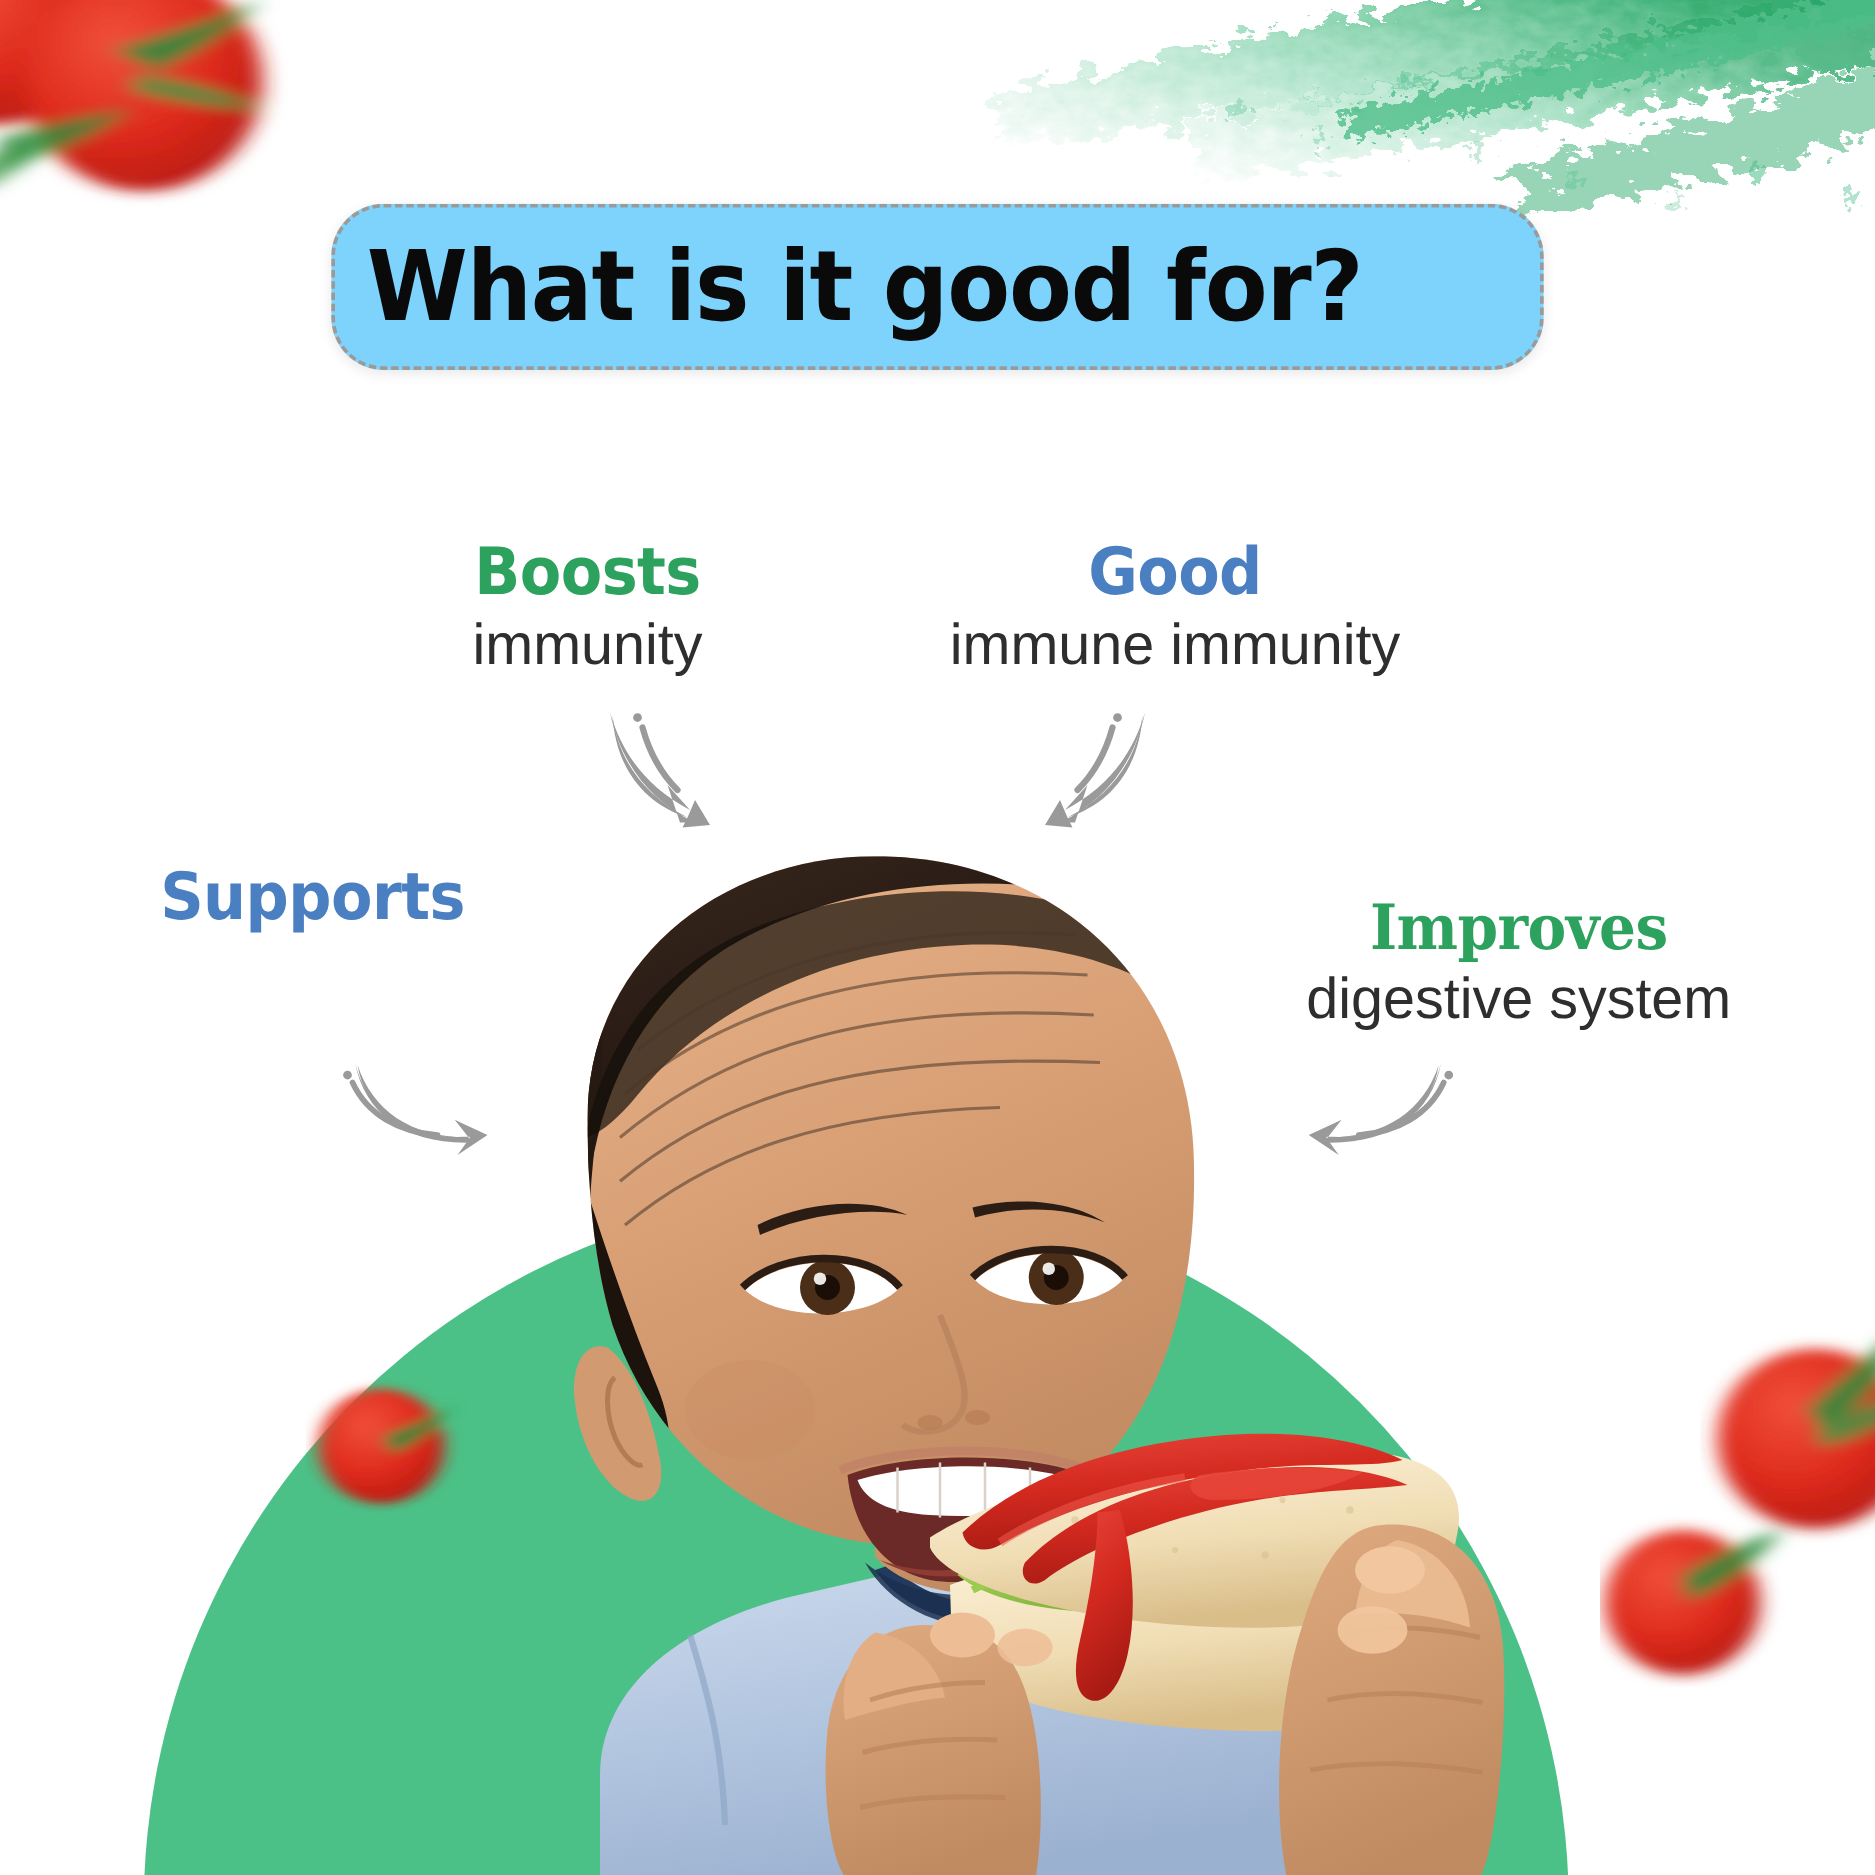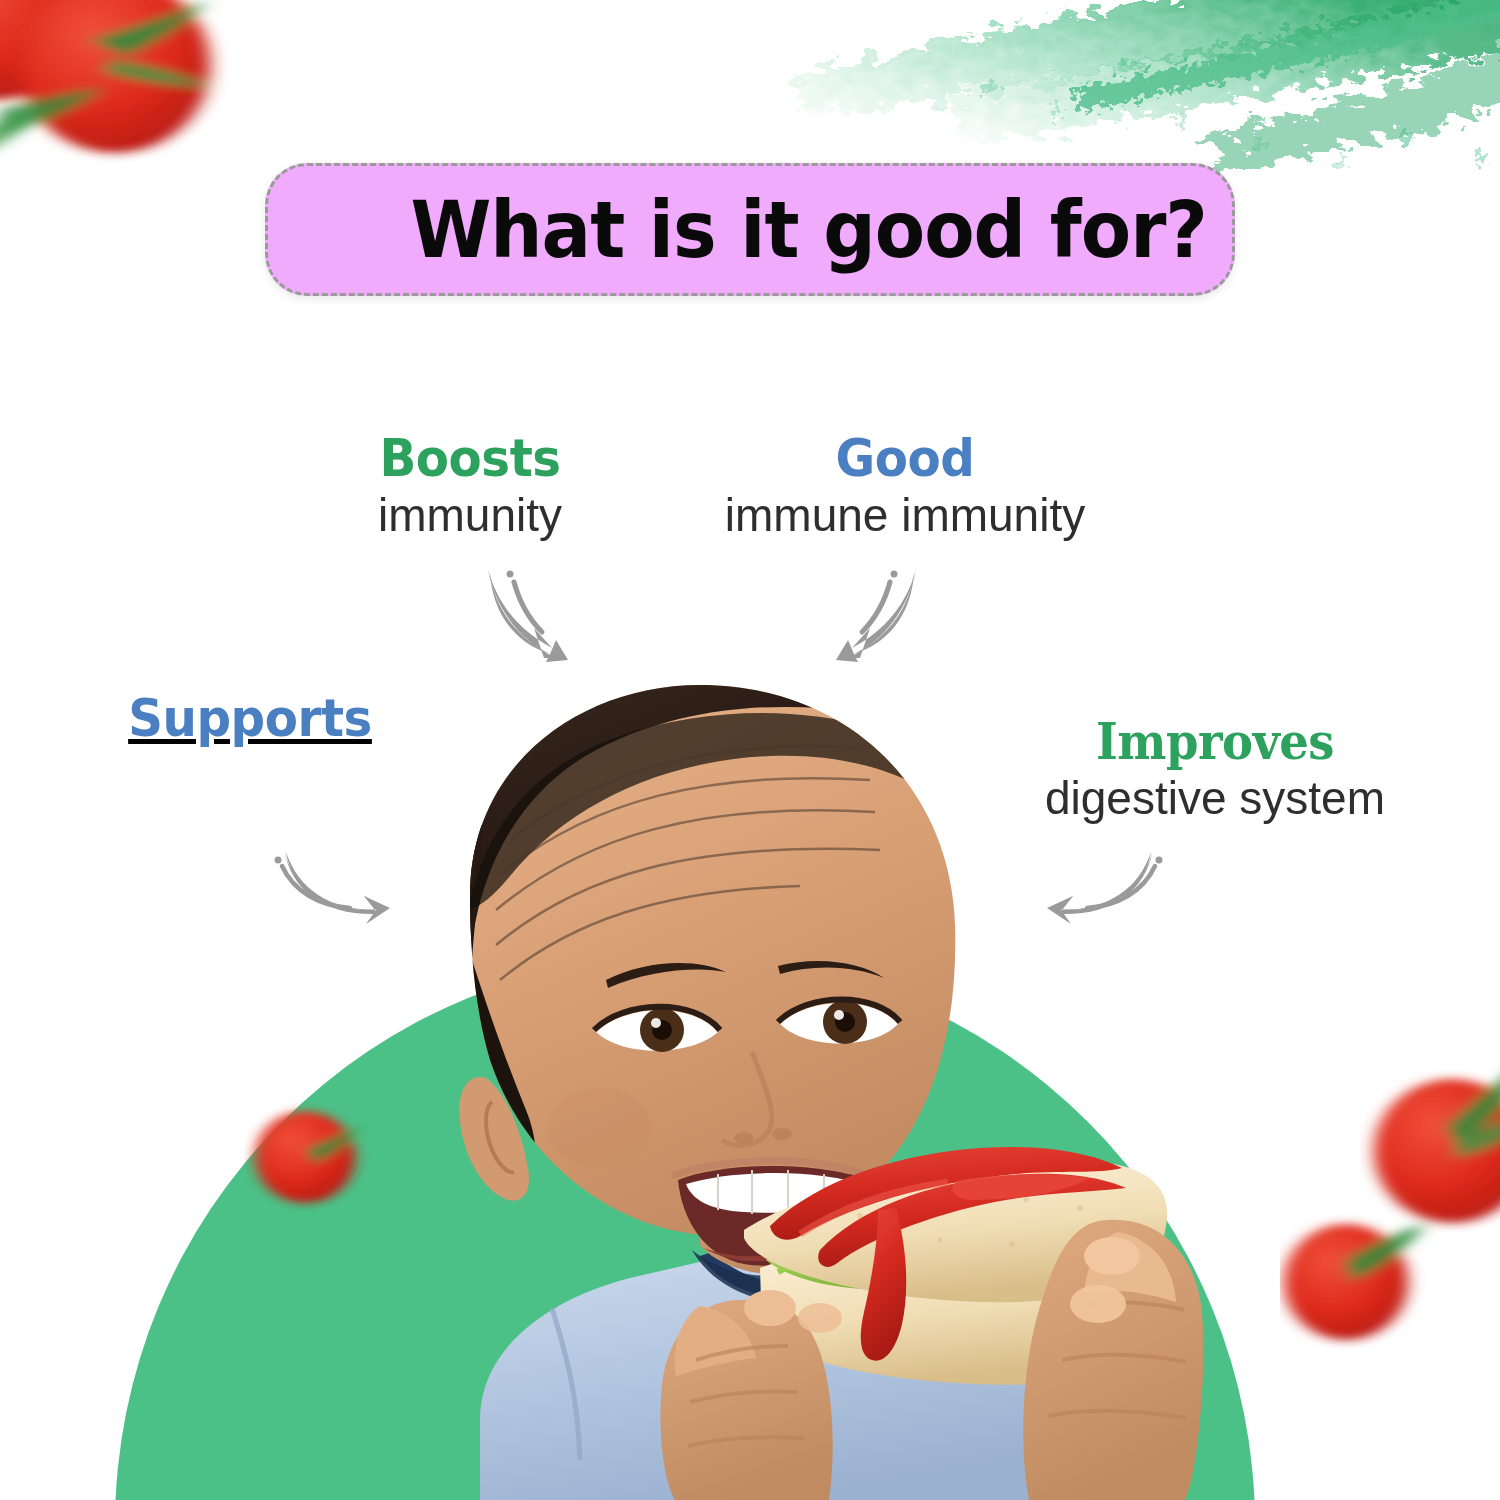--- a/index.html
+++ b/index.html
@@ -29,25 +29,25 @@
     width:1140px; height:1140px;
     border-radius:50%;
     background:#4BC187;
   }
 
   
   .title-card {
     position:absolute;
     left:265px; top:163px;
     width:970px; height:133px;
-    background:#f0abfc;
+    background:#7dd3fc;
     border:3px dashed #9a9a9a;
     border-radius:42px;
     box-shadow:0 3px 10px rgba(0,0,0,0.09);
-    display:flex; align-items:center; justify-content:flex-end;
+    display:flex; align-items:center; justify-content:flex-start;
   }
   .title-text {
     font-family:"DejaVu Sans", sans-serif;
     font-weight:700;
     font-size:78px;
     letter-spacing:-1px;
     color:#0a0a0a;
     line-height:1;
     transform:scaleX(0.94);
     white-space:nowrap;
@@ -67,22 +67,22 @@
     font-family:"Liberation Sans", sans-serif;
     font-weight:400;
     font-size:46px;
     color:#2e2e2e;
     display:block;
     margin-top:8px;
     white-space:nowrap;
   }
 
   #benefit-immunity  { left:300px;  top:432px; width:340px; }
-  #benefit-immune    { left:655px;  top:432px; width:500px; }
-  #benefit-brain     { left:40px;   top:692px; width:420px;text-decoration:underline; }
+  #benefit-immune    { left:690px;  top:432px; width:500px; }
+  #benefit-brain     { left:40px;   top:692px; width:420px; }
   #benefit-digestive { left:955px;  top:692px; width:520px;margin-top:25px; }
 
   #benefit-digestive .lead {
     font-family:"DejaVu Serif", serif;
     font-weight:700;
     font-size:50px;
   }
 
   
   .arrow { position:absolute; pointer-events:none; }

